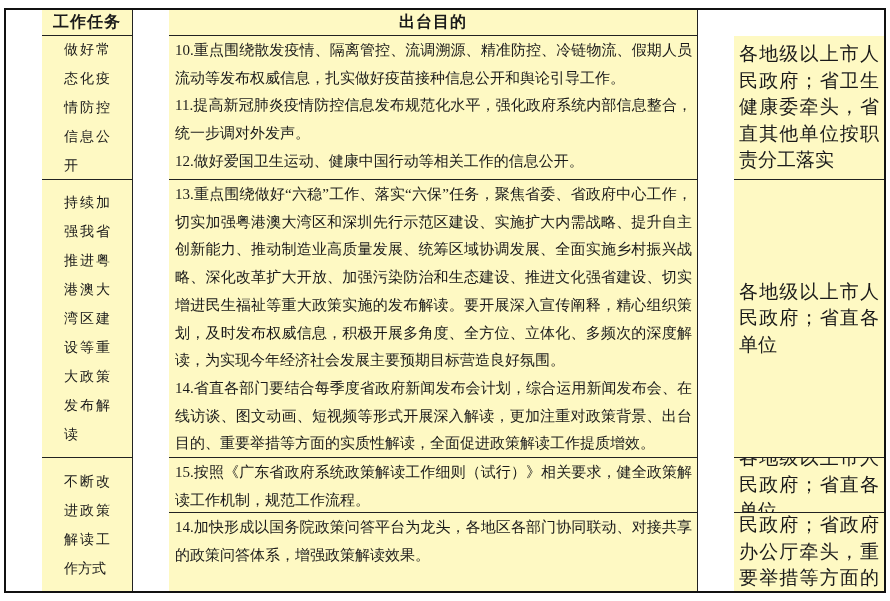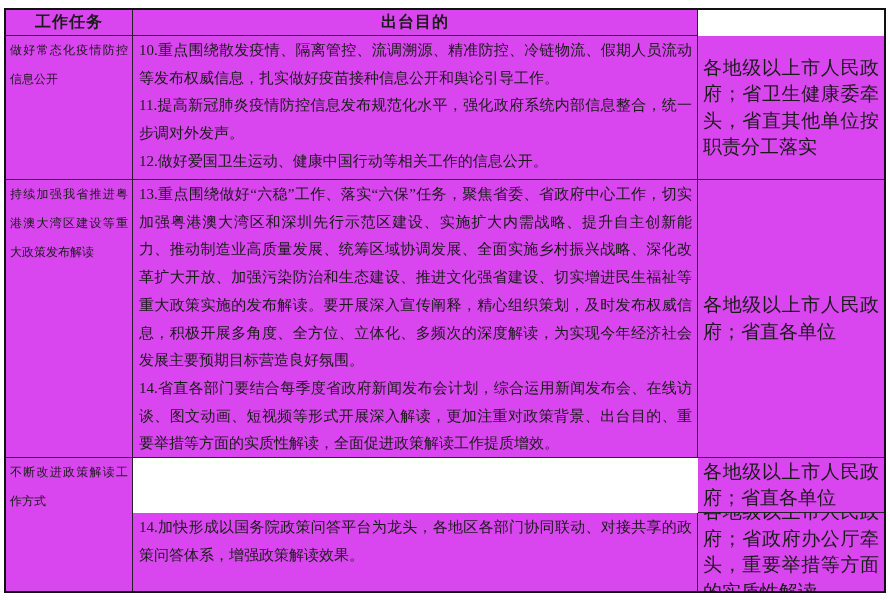--- a/index.html
+++ b/index.html
@@ -29,36 +29,38 @@
     display: grid;
     grid-template-columns: 127px 565px 1fr;
     grid-template-rows: 26px 144px 278px 55px 1fr;
     background: #fff;
   }
   .cell {
     box-sizing: border-box;
     border-right: 1px solid #222;
     border-bottom: 1px solid #222;
     overflow: hidden;
-    background: #d946ef;
+    background: #fef9c3;
+    margin-left: 36px;
   }
   .cell.c3 { border-right: none; }
   .cell.rlast { border-bottom: none; }
   .th {
     display: flex;
     align-items: center;
     justify-content: center;
     font-weight: bold;
     font-size: 16px;
     letter-spacing: 1px;
   }
   .task {
     display: flex;
-    padding: 0 4px;
-    font-size: 12px;
+    align-items: center;
+    padding: 0 22px;
+    font-size: 14px;
     line-height: 29px;
   }
   .task .task-text {
     width: 100%;
     text-align: justify;
     text-justify: inter-ideograph;
   }
   .req {
     padding: 1px 5px 0 6px;
     font-size: 15px;
@@ -114,20 +116,23 @@
       <p>13.重点围绕做好“六稳”工作、落实“六保”任务，聚焦省委、省政府中心工作，切实加强粤港澳大湾区和深圳先行示范区建设、实施扩大内需战略、提升自主创新能力、推动制造业高质量发展、统筹区域协调发展、全面实施乡村振兴战略、深化改革扩大开放、加强污染防治和生态建设、推进文化强省建设、切实增进民生福祉等重大政策实施的发布解读。要开展深入宣传阐释，精心组织策划，及时发布权威信息，积极开展多角度、全方位、立体化、多频次的深度解读，为实现今年经济社会发展主要预期目标营造良好氛围。</p>
       <p>14.省直各部门要结合每季度省政府新闻发布会计划，综合运用新闻发布会、在线访谈、图文动画、短视频等形式开展深入解读，更加注重对政策背景、出台目的、重要举措等方面的实质性解读，全面促进政策解读工作提质增效。</p>
     </div>
     <div class="cell unit c3" style="grid-area:3/3">
       <div class="unit-text">各地级以上市人民政府；省直各单位</div>
     </div>
 
     <div class="cell task rlast" style="grid-area:4/1/6/2">
       <div class="task-text">不断改进政策解读工作方式</div>
     </div>
+    <div class="cell req" style="grid-area:4/2">
+      <p>15.按照《广东省政府系统政策解读工作细则（试行）》相关要求，健全政策解读工作机制，规范工作流程。</p>
+    </div>
     <div class="cell unit c3" style="grid-area:4/3">
       <div class="unit-text">各地级以上市人民政府；省直各单位</div>
     </div>
     <div class="cell req rlast" style="grid-area:5/2">
       <p>14.加快形成以国务院政策问答平台为龙头，各地区各部门协同联动、对接共享的政策问答体系，增强政策解读效果。</p>
     </div>
     <div class="cell unit c3 rlast" style="grid-area:5/3">
       <div class="unit-text">各地级以上市人民政府；省政府办公厅牵头，重要举措等方面的实质性解读</div>
     </div>
 

